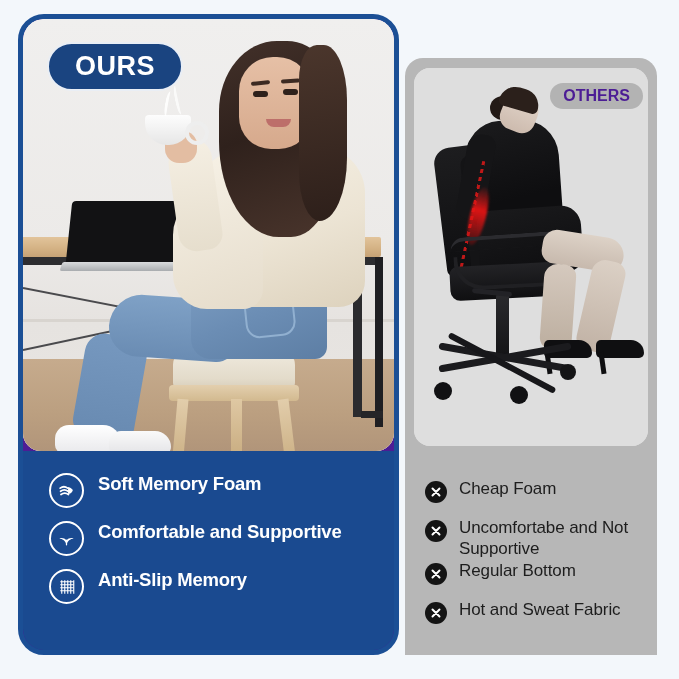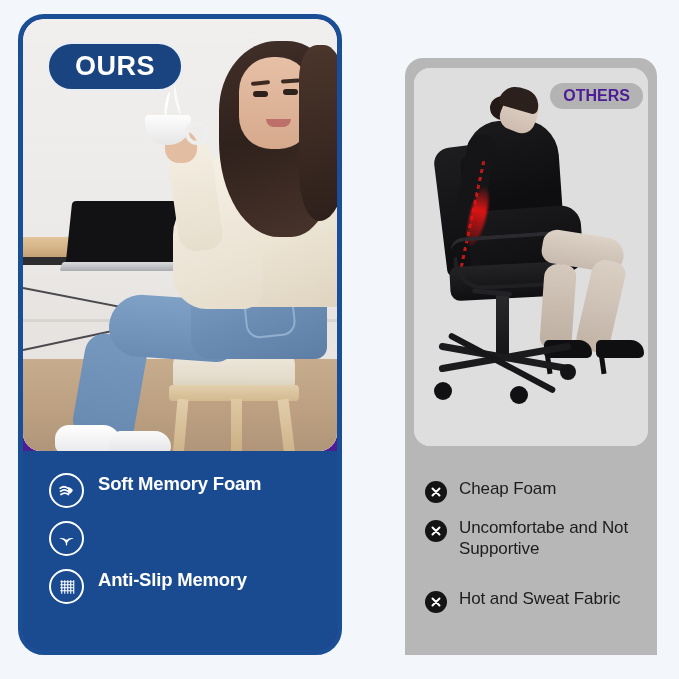--- a/index.html
+++ b/index.html
@@ -9,21 +9,21 @@
     font-family:"Liberation Sans", sans-serif;
     overflow:hidden;
     position:relative;
   }
   .stage{position:absolute;inset:0;}
 
   
   .ours-panel{
     position:absolute;
     left:18px;top:14px;
-    width:324px;height:641px;
+    width:381px;height:641px;
     border:5px solid #1b4f95;
     border-radius:26px;
     background:#4c1d95;
     overflow:hidden;
     box-sizing:border-box;
   }
   .ours-photo{
     position:absolute;
     left:0;top:0;right:0;
     height:432px;
@@ -189,21 +189,21 @@
     background:#141414;border-radius:50%;
     display:flex;align-items:center;justify-content:center;
     margin-top:3px;
   }
   .ofeat-label{
     color:#1d1d1d;
     font-size:17px;
     line-height:1.25;
     letter-spacing:-.1px;
   }
-  .ofeat-row.two-line{margin-bottom:28px;}
+  .ofeat-row.two-line{margin-bottom:0;}
 </style>
 </head>
 <body>
 
 <div class="stage">
 
   <div class="ours-panel">
 
     <div class="ours-photo">
       <div class="wall"></div>
@@ -266,20 +266,21 @@
         <span class="feat-label">Soft Memory Foam</span>
       </div>
 
       <div class="feat-row">
         <span class="feat-ico">
           <svg width="19" height="19" viewBox="0 0 24 24">
             <path d="M12 20c-1-5-5-7.5-9-8 2.5-1 6.5-.8 9 2.5 2.5-3.3 6.5-3.5 9-2.5-4 .5-8 3-9 8z" fill="#ffffff"></path>
             <path d="M12 20v-6" stroke="#ffffff" stroke-width="1.6" stroke-linecap="round"></path>
           </svg>
         </span>
+        <span class="feat-label">Comfortable and Supportive</span>
       </div>
 
       <div class="feat-row">
         <span class="feat-ico">
           <svg width="18" height="18" viewBox="0 0 24 24">
             <g stroke="#ffffff" stroke-width="1.5">
               <path d="M3 7h18M3 11h18M3 15h18M3 19h18" transform="translate(0,-2)"></path>
               <path d="M5 3v18M9 3v18M13 3v18M17 3v18M21 3v18"></path>
             </g>
           </svg>
@@ -340,26 +341,34 @@
 
       <div class="ofeat-row two-line">
         <span class="ofeat-ico">
           <svg width="14" height="14" viewBox="0 0 24 24">
             <path d="M6 6l12 12M18 6L6 18" stroke="#ffffff" stroke-width="3.4" stroke-linecap="round"></path>
           </svg>
         </span>
         <span class="ofeat-label">Uncomfortabe and Not Supportive</span>
       </div>
 
-
       <div class="ofeat-row">
         <span class="ofeat-ico">
           <svg width="14" height="14" viewBox="0 0 24 24">
             <path d="M6 6l12 12M18 6L6 18" stroke="#ffffff" stroke-width="3.4" stroke-linecap="round"></path>
           </svg>
         </span>
+        <span class="ofeat-label">Regular Bottom</span>
+      </div>
+
+      <div class="ofeat-row">
+        <span class="ofeat-ico">
+          <svg width="14" height="14" viewBox="0 0 24 24">
+            <path d="M6 6l12 12M18 6L6 18" stroke="#ffffff" stroke-width="3.4" stroke-linecap="round"></path>
+          </svg>
+        </span>
         <span class="ofeat-label">Hot and Sweat Fabric</span>
       </div>
 
     </div>
   </div>
 
 </div>
 
 </body></html>

